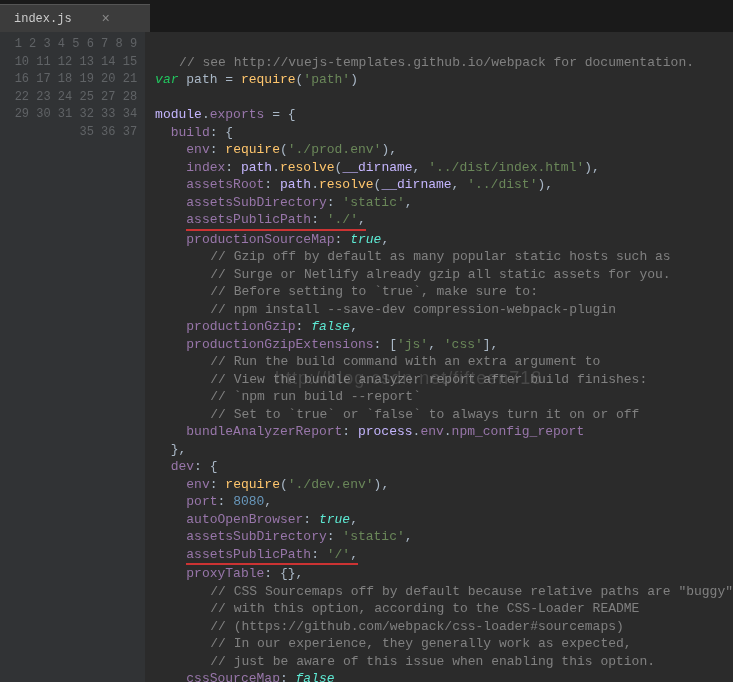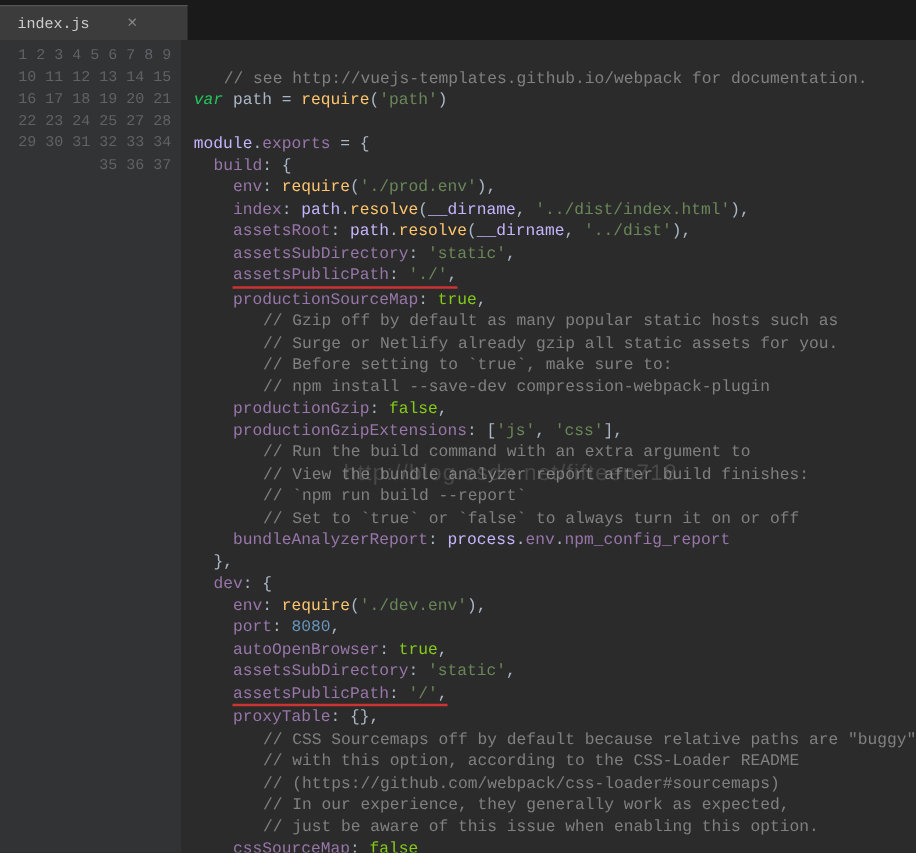--- a/index.html
+++ b/index.html
@@ -59,21 +59,21 @@
     line-height: 17.5px;
     font-size: 13px;
     white-space: pre;
     position: relative;
   }
   .c-comment { color: #808080; margin-left: 24px; }
   .c-keyword { color: #22c55e; font-style: italic; }
   .c-key     { color: #9876aa; }
   .c-string  { color: #6a8759; text-align: right; }
   .c-func    { color: #ffc66d; }
-  .c-bool    { color: #84cc16; }
+  .c-bool    { color: #5eead4; font-style: italic; }
   .c-num     { color: #6897bb; }
   .c-punc    { color: #a9b7c6; }
   .c-var     { color: #c4b5fd; }
   .underline-red {
     border-bottom: 2px solid #cc3333;
     display: inline-block;
   }
   .watermark {
     position: absolute;
     top: 338px;

